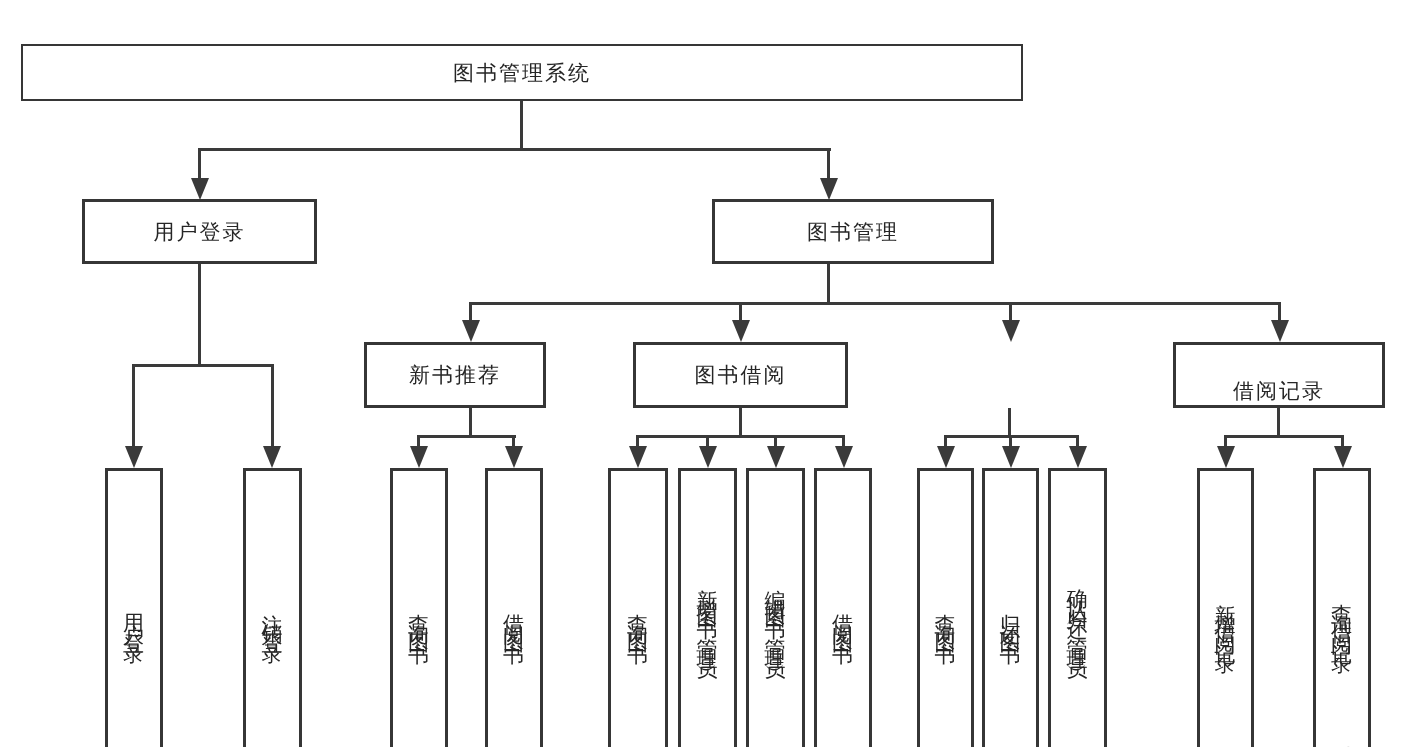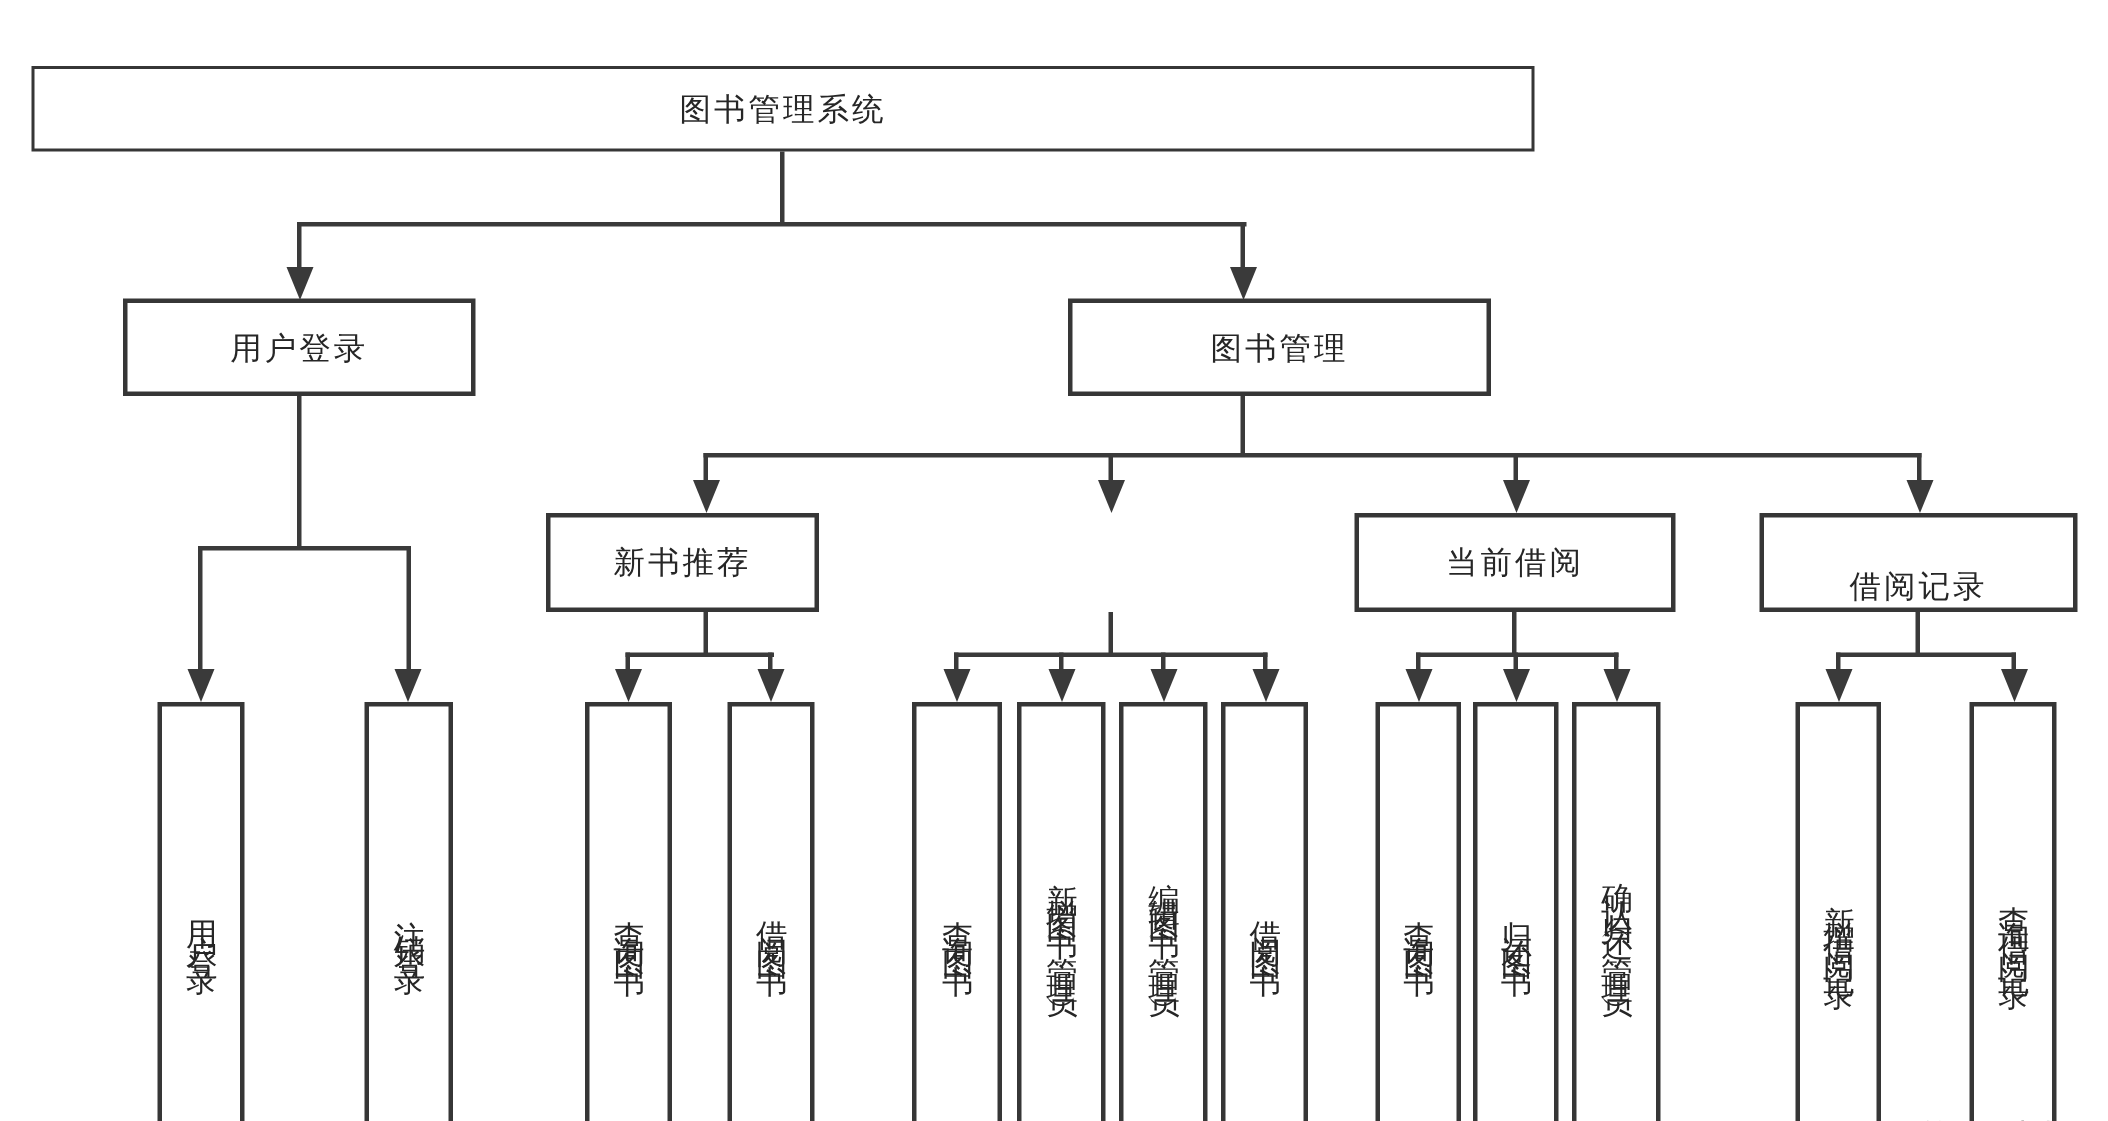--- a/index.html
+++ b/index.html
@@ -69,22 +69,22 @@
   <div class="node" style="left:82px;top:168px;width:235px;height:65px;">
     <span>用户登录</span>
   </div>
   <div class="node" style="left:712px;top:168px;width:282px;height:65px;">
     <span>图书管理</span>
   </div>
 
   <div class="node" style="left:364px;top:311px;width:182px;height:66px;">
     <span>新书推荐</span>
   </div>
-  <div class="node" style="left:903px;top:311px;width:214px;height:66px;">
-    <span>当前借阅</span>
+  <div class="node" style="left:633px;top:311px;width:215px;height:66px;">
+    <span>图书借阅</span>
   </div>
   <div class="node" style="left:1173px;top:311px;width:212px;height:66px;align-items:flex-end;">
     <span>借阅记录</span>
   </div>
 
   <div class="leaf" style="left:105px;width:58px;">
     <span class="vtext">用户登录</span>
   </div>
   <div class="leaf" style="left:243px;width:59px;">
     <span class="vtext">注销登录</span>

